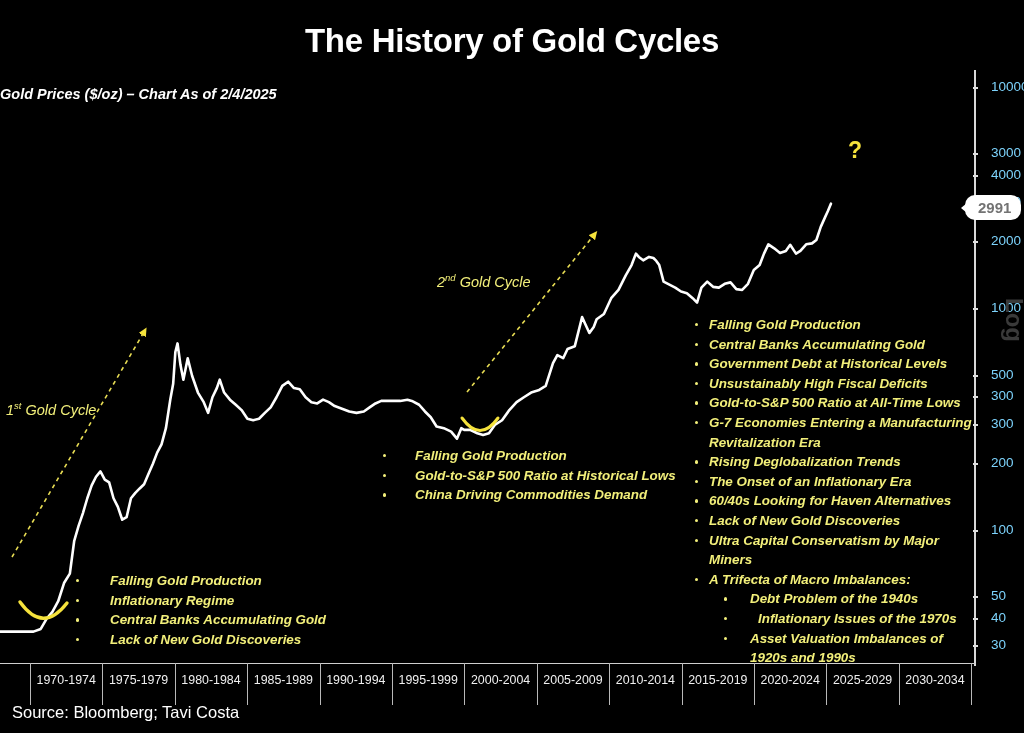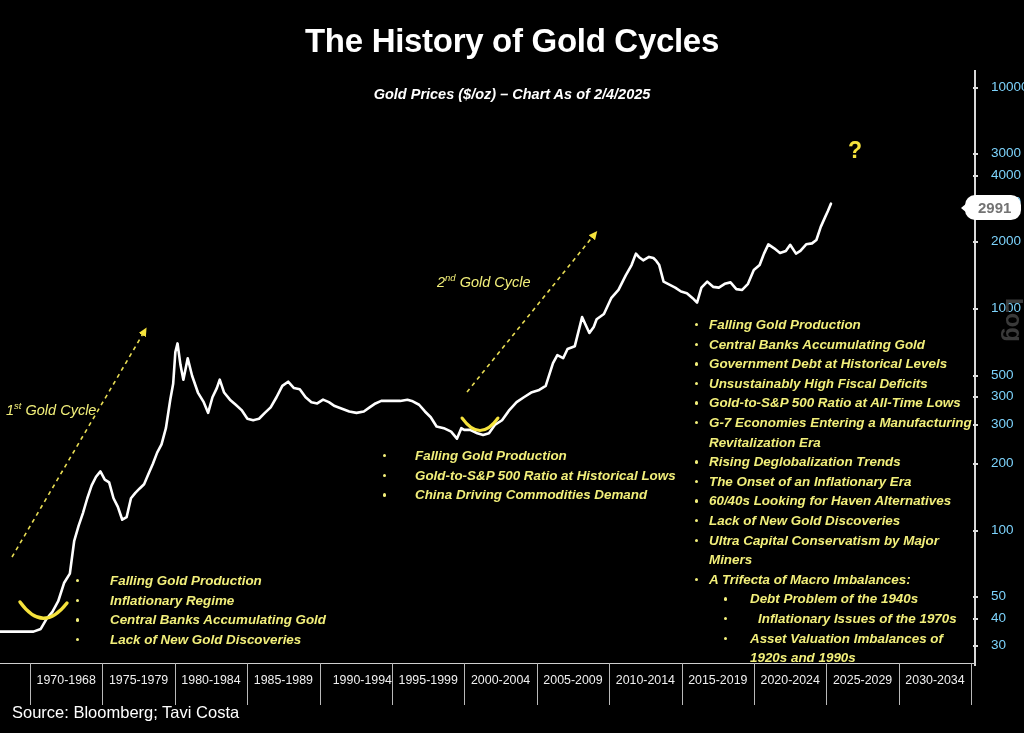--- a/index.html
+++ b/index.html
@@ -10,21 +10,21 @@
     background:#000;color:#fff;
   }
   .root{position:absolute;inset:0;background:#000;}
 
   
   #chart-title{
     position:absolute;left:0;top:22px;width:1024px;text-align:center;
     font-size:33px;font-weight:bold;color:#ffffff;letter-spacing:-0.3px;
   }
   #chart-subtitle{
-    position:absolute;left:0;top:86px;width:1024px;text-align:center;
+    position:absolute;left:0;top:86px;width:1024px;
     font-size:14.5px;font-weight:bold;font-style:italic;color:#ffffff;
   }
 
   
   #plot-area{position:absolute;left:0;top:70px;width:975px;height:594px;}
   #axis-vertical{
     position:absolute;left:974px;top:70px;width:2px;height:596px;background:#d8d8d8;
   }
   #axis-horizontal{
     position:absolute;left:0;top:663px;width:976px;height:1px;background:#cfcfcf;
@@ -194,29 +194,29 @@
     </div>
 
   <div id="log-watermark">Log</div>
 
   <div id="price-callout">2991</div>
 
   <div id="qmark">?</div>
 
   <div id="xaxis">
       <div class="xtick-line" style="left: 30px;"></div>
-      <div class="xlabel" style="left: 30px; width: 72.4px;">1970-1968</div>
+      <div class="xlabel" style="left: 30px; width: 72.4px;">1970-1974</div>
       <div class="xtick-line" style="left: 102.4px;"></div>
       <div class="xlabel" style="left: 102.4px; width: 72.4px;">1975-1979</div>
       <div class="xtick-line" style="left: 174.8px;"></div>
       <div class="xlabel" style="left: 174.8px; width: 72.4px;">1980-1984</div>
       <div class="xtick-line" style="left: 247.2px;"></div>
       <div class="xlabel" style="left: 247.2px; width: 72.4px;">1985-1989</div>
       <div class="xtick-line" style="left: 319.6px;"></div>
-      <div class="xlabel" style="left: 319.6px; width: 72.4px; text-align: right;">1990-1994</div>
+      <div class="xlabel" style="left: 319.6px; width: 72.4px;">1990-1994</div>
       <div class="xtick-line" style="left: 392px;"></div>
       <div class="xlabel" style="left: 392px; width: 72.4px;">1995-1999</div>
       <div class="xtick-line" style="left: 464.4px;"></div>
       <div class="xlabel" style="left: 464.4px; width: 72.4px;">2000-2004</div>
       <div class="xtick-line" style="left: 536.8px;"></div>
       <div class="xlabel" style="left: 536.8px; width: 72.4px;">2005-2009</div>
       <div class="xtick-line" style="left: 609.2px;"></div>
       <div class="xlabel" style="left: 609.2px; width: 72.4px;">2010-2014</div>
       <div class="xtick-line" style="left: 681.6px;"></div>
       <div class="xlabel" style="left: 681.6px; width: 72.4px;">2015-2019</div>

